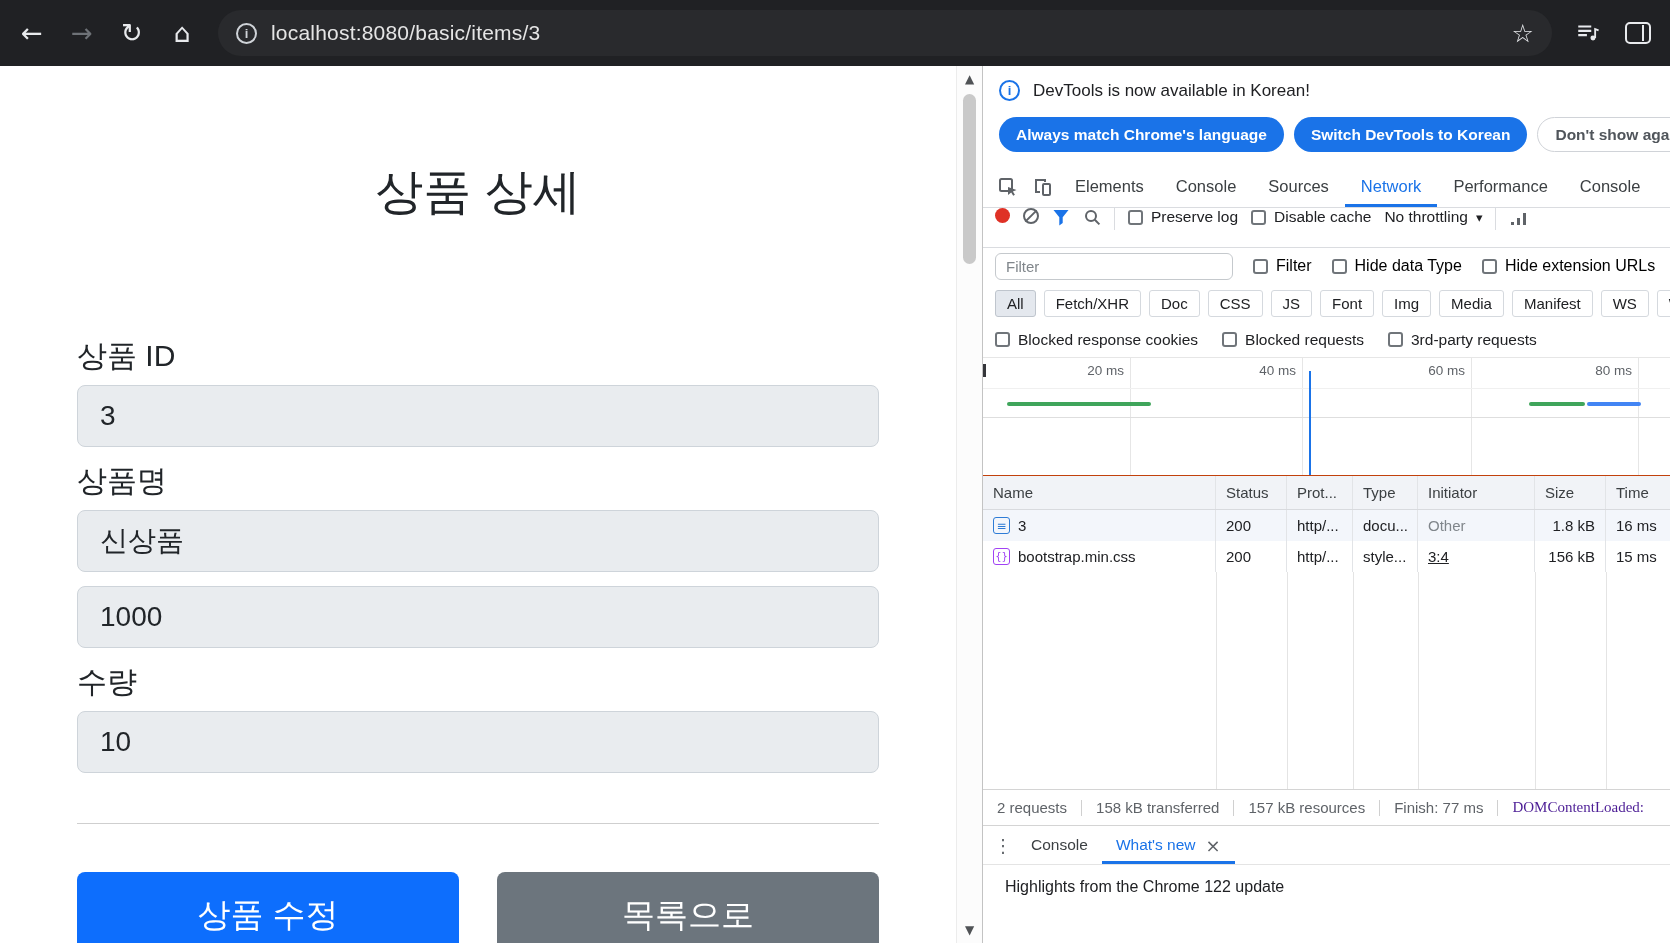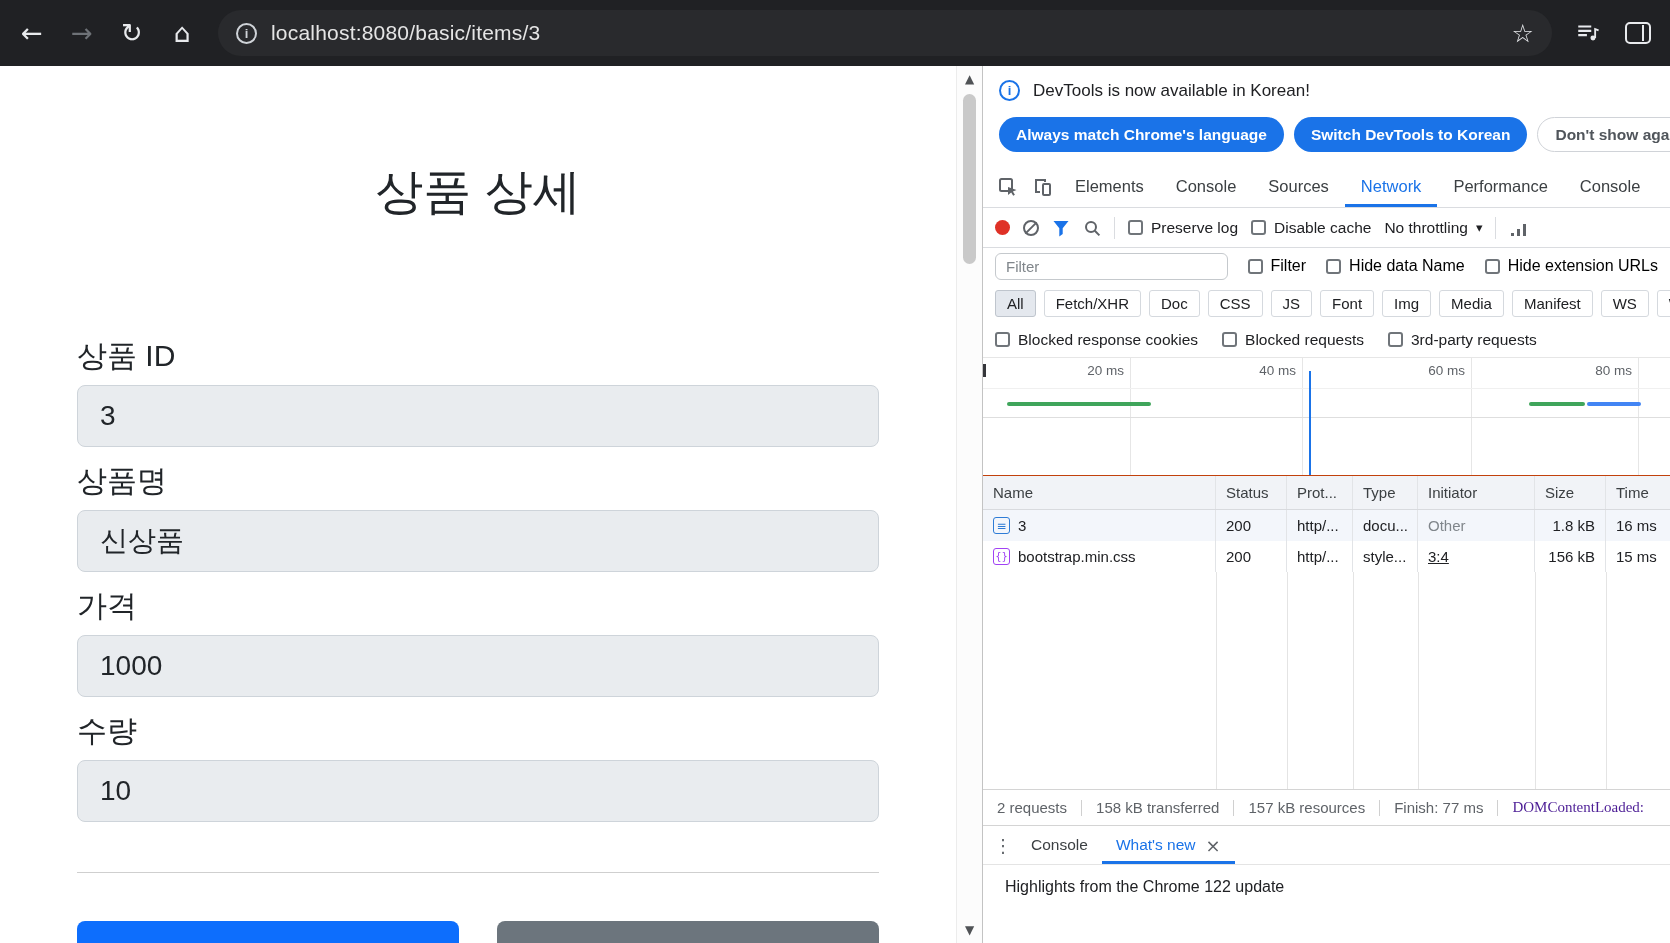--- a/index.html
+++ b/index.html
@@ -68,21 +68,21 @@
   .b-plain { background:#fff; color:#50555b; border:1px solid #d0d3d8; }
 
   .dt-tabbar { height:42px; border-bottom:1px solid #dadce0; display:flex; align-items:center;
                padding-left:8px; white-space:nowrap; overflow:hidden; font-size:16.5px;
                color:#3c4043; }
   .dt-iconbtn { width:34px; height:34px; display:flex; align-items:center; justify-content:center;
                 flex:0 0 auto; }
   .dt-tab { height:100%; display:flex; align-items:center; padding:0 16px; flex:0 0 auto; }
   .dt-tab.selected { color:#1a73e8; box-shadow:inset 0 -3px 0 #1a73e8; }
 
-  .net-toolbar { height:40px; border-bottom:1px solid #dadce0; display:flex; align-items:center;
+  .net-toolbar { height:40px; border-bottom:1px solid #dadce0; display:flex; align-items:flex-start;
                  padding:0 12px; gap:13px; font-size:15.5px; color:#202124; white-space:nowrap;
                  overflow:hidden; }
   .record-dot { width:15px; height:15px; border-radius:50%; background:#df3126; flex:0 0 auto; }
   .clear-icon { width:16px; height:16px; border:2px solid #5f6368; border-radius:50%;
                 position:relative; flex:0 0 auto; }
   .clear-icon::after { content:""; position:absolute; left:-2px; top:5px; width:16px; height:2px;
                        background:#5f6368; transform:rotate(-45deg); }
   .vsep { width:1px; height:22px; background:#dadce0; flex:0 0 auto; }
   .cbg { display:flex; align-items:center; gap:8px; flex:0 0 auto; }
   .cb { width:15px; height:15px; border:2px solid #70757a; border-radius:3px; background:#fff;
@@ -180,21 +180,20 @@
 <div class="content">
 
   <div class="page">
     <div class="page-inner">
       <div class="page-title">상품 상세</div>
       <div class="form-area">
         <div class="field-label">상품 ID</div>
         <input class="field-input" readonly="" value="3" style="">
         <div class="field-label">상품명</div>
         <input class="field-input" readonly="" value="신상품" style="">
-        <div class="field-label">가격</div>
         <input class="field-input" readonly="" value="1000" style="">
         <div class="field-label">수량</div>
         <input class="field-input" readonly="" value="10" style="">
         <hr class="divider">
         <div class="btn-row">
           <button class="big-btn btn-primary">상품 수정</button>
           <button class="big-btn btn-secondary">목록으로</button>
         </div>
       </div>
     </div>
@@ -277,21 +276,21 @@
     </div>
 
     <div class="filter-row">
       <input class="filter-input" placeholder="Filter" style="">
       <span class="cbg">
         <span class="cb"></span>
         <span>Filter</span>
       </span>
       <span class="cbg">
         <span class="cb"></span>
-        <span>Hide data Name</span>
+        <span>Hide data Type</span>
       </span>
       <span class="cbg">
         <span class="cb"></span>
         <span>Hide extension URLs</span>
       </span>
     </div>
 
     <div class="chips-row">
       <span class="chip selected">All</span>
       <span class="chip">Fetch/XHR</span>

